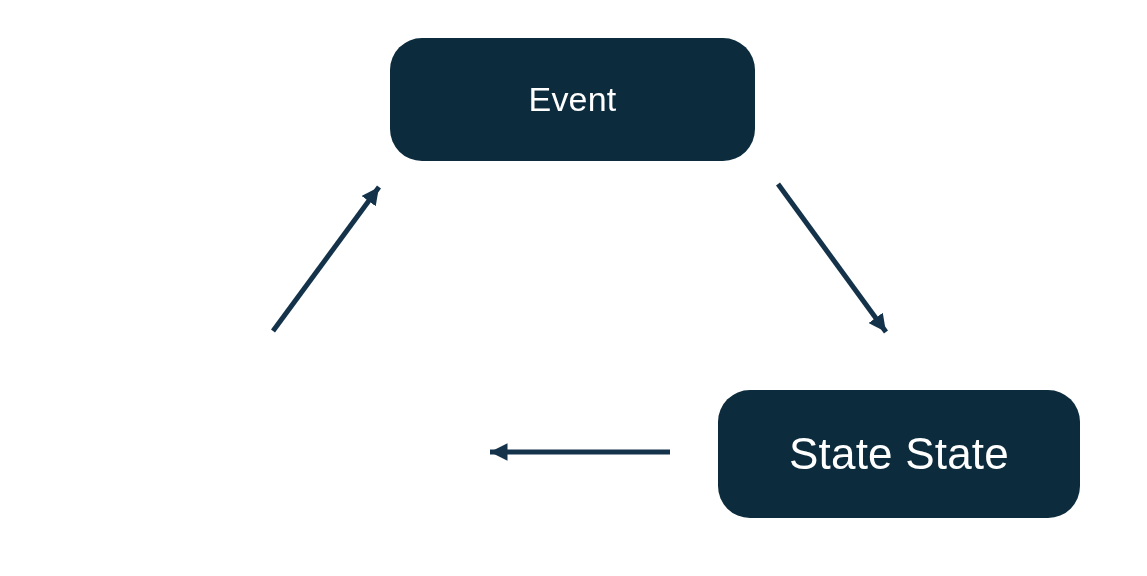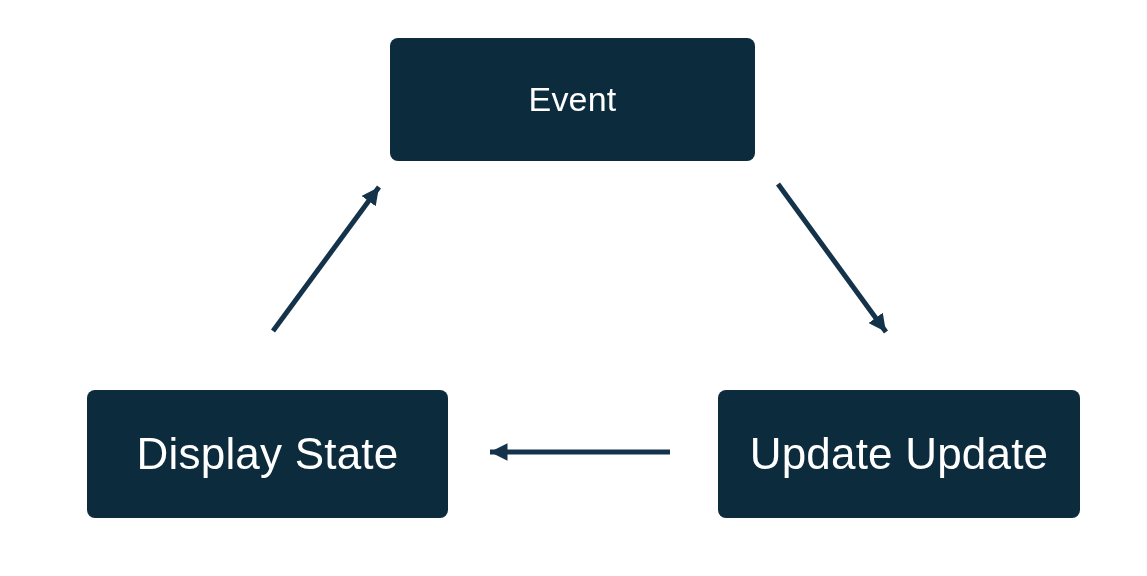--- a/index.html
+++ b/index.html
@@ -11,21 +11,21 @@
     position: relative;
     width: 1147px;
     height: 576px;
     background: var(--bg, #ffffff);
     overflow: hidden;
     font-family: "Liberation Sans", "DejaVu Sans", sans-serif;
   }
   .node {
     position: absolute;
     background: var(--node-bg, #0c2b3c);
-    border-radius: 8px;
+    border-radius: 32px;
     display: flex;
     align-items: center;
     justify-content: center;
   }
   .node-label {
     color: var(--node-text, #ffffff);
     font-weight: 400;
     letter-spacing: 0.2px;
     white-space: nowrap;
   }
@@ -62,26 +62,23 @@
 </style>
 </head>
 <body>
 
 <div class="canvas">
 
   <div class="node" id="node-event">
     <span class="node-label">Event</span>
   </div>
 
-  <div class="node" id="node-display-state">
-    <span class="node-label">Display State</span>
-  </div>
 
   <div class="node" id="node-update-state">
-    <span class="node-label">Update Update</span>
+    <span class="node-label">State State</span>
   </div>
 
 
   <svg class="arrows" width="1147" height="576" viewBox="0 0 1147 576">
     <defs>
       <marker id="head" viewBox="0 0 10 10" refX="10" refY="5" markerWidth="3.5" markerHeight="3.5" orient="auto">
         <path class="arrowhead-fill" d="M0,0 L10,5 L0,10 Z"></path>
       </marker>
     </defs>
     <line x1="273" y1="331" x2="379" y2="187" marker-end="url(#head)"></line>

